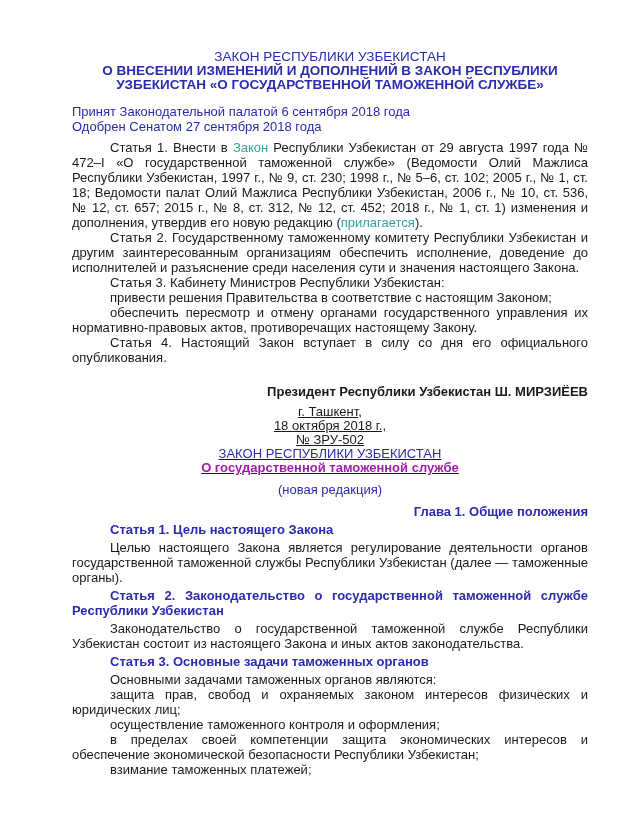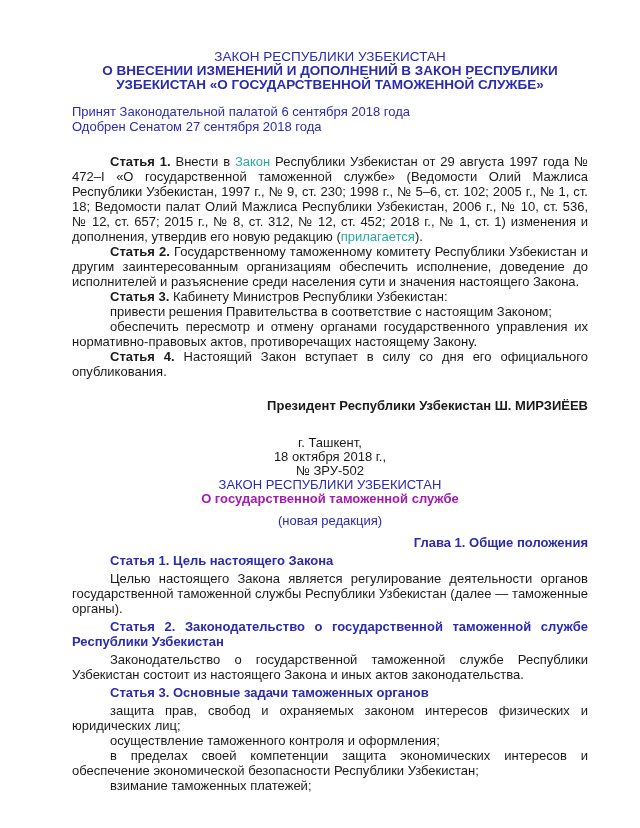--- a/index.html
+++ b/index.html
@@ -30,45 +30,46 @@
     font-weight: bold;
     font-size: 13.5px;
     line-height: 14px;
     margin-bottom: 13px;
   }
   .adopt-line {
     color: #2b2bb0;
     font-size: 13px;
     line-height: 14.5px;
   }
-  .adopt-block { margin-bottom: 20px; }
+  .adopt-block { margin-bottom: 6px; }
 
   p.body {
     text-align: justify;
     text-indent: 38px;
     font-size: 13px;
     line-height: 15px;
   }
-  p.body b { font-weight: bold; margin-top: 47px; }
+  p.body b { font-weight: normal; margin-top: 47px; }
 
   a.link { color: #2aa8a0; text-decoration: none; cursor: pointer; }
 
   .signature {
     text-align: right;
     font-weight: bold;
     font-size: 13px;
     line-height: 15px;
     margin-top: 19px;
   }
 
   .issue-block {
     text-align: center;
     font-size: 13px;
     line-height: 14px;
-    margin-top: 23px;
+    margin-top: 6px;
+    text-decoration: underline;
   }
   .ne-kicker {
     text-align: center;
     color: #2b2bb0;
     font-size: 13px;
     line-height: 14px;
   }
   .ne-title {
     text-align: center;
     color: #a21caf;
@@ -139,19 +140,20 @@
 
     <div class="chapter-heading">Глава 1. Общие положения</div>
 
     <div class="article-heading">Статья 1. Цель настоящего Закона</div>
     <p class="body">Целью настоящего Закона является регулирование деятельности органов государственной таможенной службы Республики Узбекистан (далее — таможенные органы).</p>
 
     <div class="article-heading">Статья 2. Законодательство о государственной таможенной службе Республики Узбекистан</div>
     <p class="body">Законодательство о государственной таможенной службе Республики Узбекистан состоит из настоящего Закона и иных актов законодательства.</p>
 
     <div class="article-heading">Статья 3. Основные задачи таможенных органов</div>
+    <p class="body">Основными задачами таможенных органов являются:</p>
     <p class="body">защита прав, свобод и охраняемых законом интересов физических и юридических лиц;</p>
     <p class="body">осуществление таможенного контроля и оформления;</p>
     <p class="body">в пределах своей компетенции защита экономических интересов и обеспечение экономической безопасности Республики Узбекистан;</p>
     <p class="body">взимание таможенных платежей;</p>
 
   </div>
 </div>
 
 </body></html>

